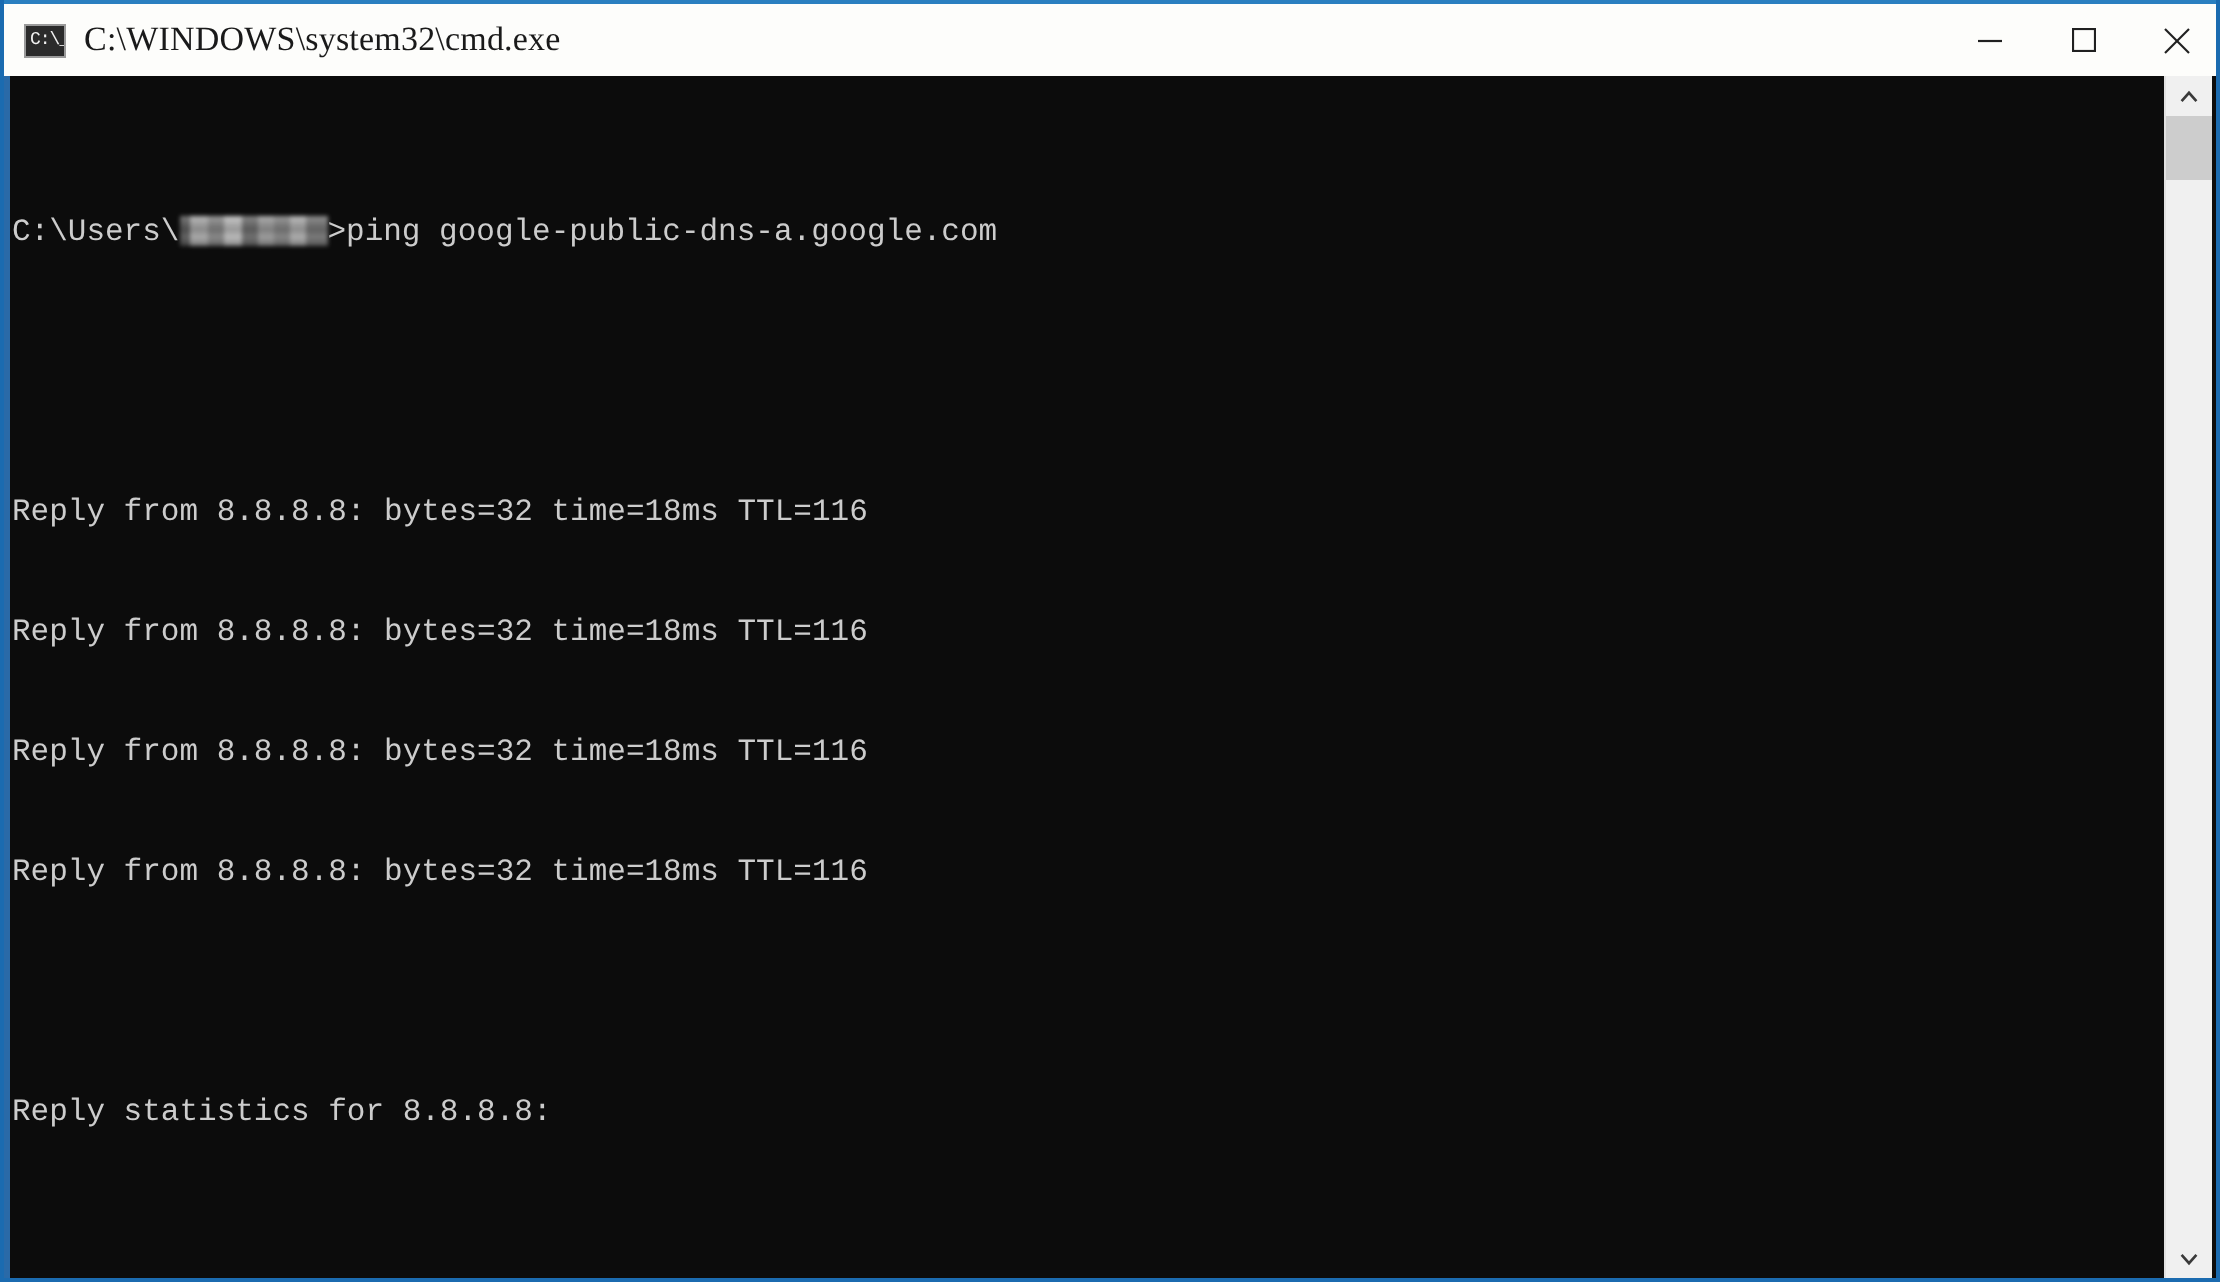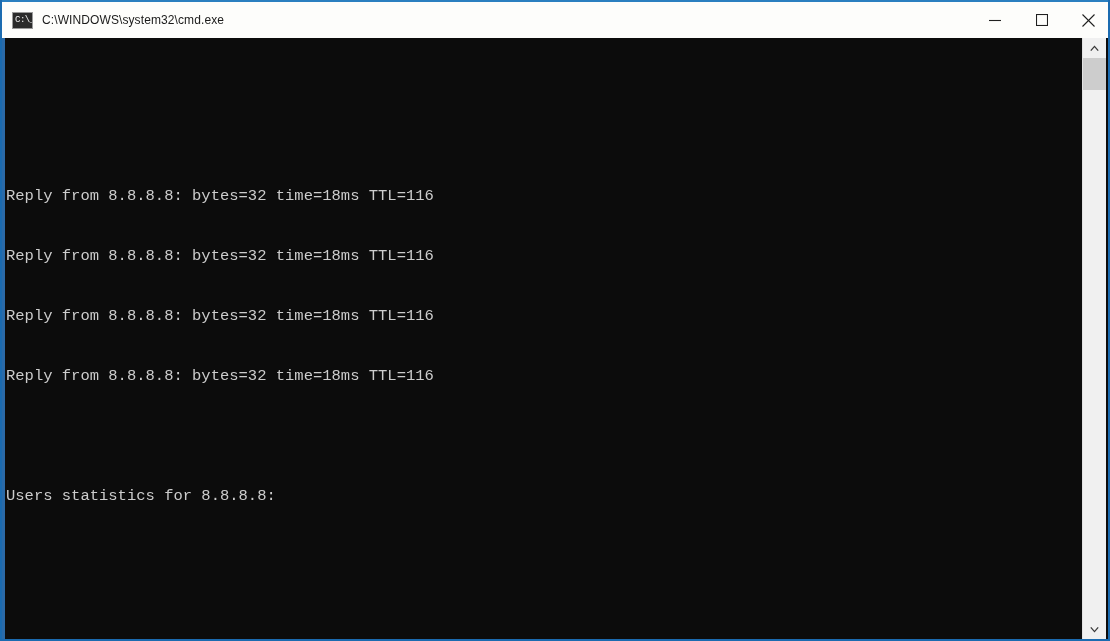--- a/index.html
+++ b/index.html
@@ -64,22 +64,22 @@
     left: 2px;
     top: 1px;
     font-family: "Liberation Mono", monospace;
     font-size: 9px;
     line-height: 13px;
     color: #f2f2f2;
     letter-spacing: -0.5px;
     white-space: nowrap;
   }
   #title-text {
-    font-family: Liberation Sans, sans-serif;
-    font-size: 12px;
+    font-family: Liberation Serif, serif;
+    font-size: 17px;
     color: #1a1a1a;
     white-space: nowrap;
     letter-spacing: 0.1px;
   }
   #window-controls {
     display: flex;
     height: 100%;
     flex: 0 0 auto;
   }
   .wc-btn {
@@ -227,28 +227,29 @@
           <line x1="0.5" y1="0.5" x2="12.5" y2="12.5" stroke="#202020" stroke-width="1.1"></line>
           <line x1="12.5" y1="0.5" x2="0.5" y2="12.5" stroke="#202020" stroke-width="1.1"></line>
         </svg>
       </div>
     </div>
   </div>
 
   <div id="console">
     <div id="console-text">
 
+      <div class="line"><span>C:\Users\</span><span class="redacted"></span><span>&gt;</span><span>ping google-public-dns-a.google.com</span></div>
 
       <div class="line"></div>
       <div class="line">Reply from 8.8.8.8: bytes=32 time=18ms TTL=116</div>
       <div class="line">Reply from 8.8.8.8: bytes=32 time=18ms TTL=116</div>
       <div class="line">Reply from 8.8.8.8: bytes=32 time=18ms TTL=116</div>
       <div class="line">Reply from 8.8.8.8: bytes=32 time=18ms TTL=116</div>
       <div class="line"></div>
-      <div class="line">Users statistics for 8.8.8.8:</div>
+      <div class="line">Reply statistics for 8.8.8.8:</div>
       
       
       
       
 
       
 
     </div>
   </div>
 

